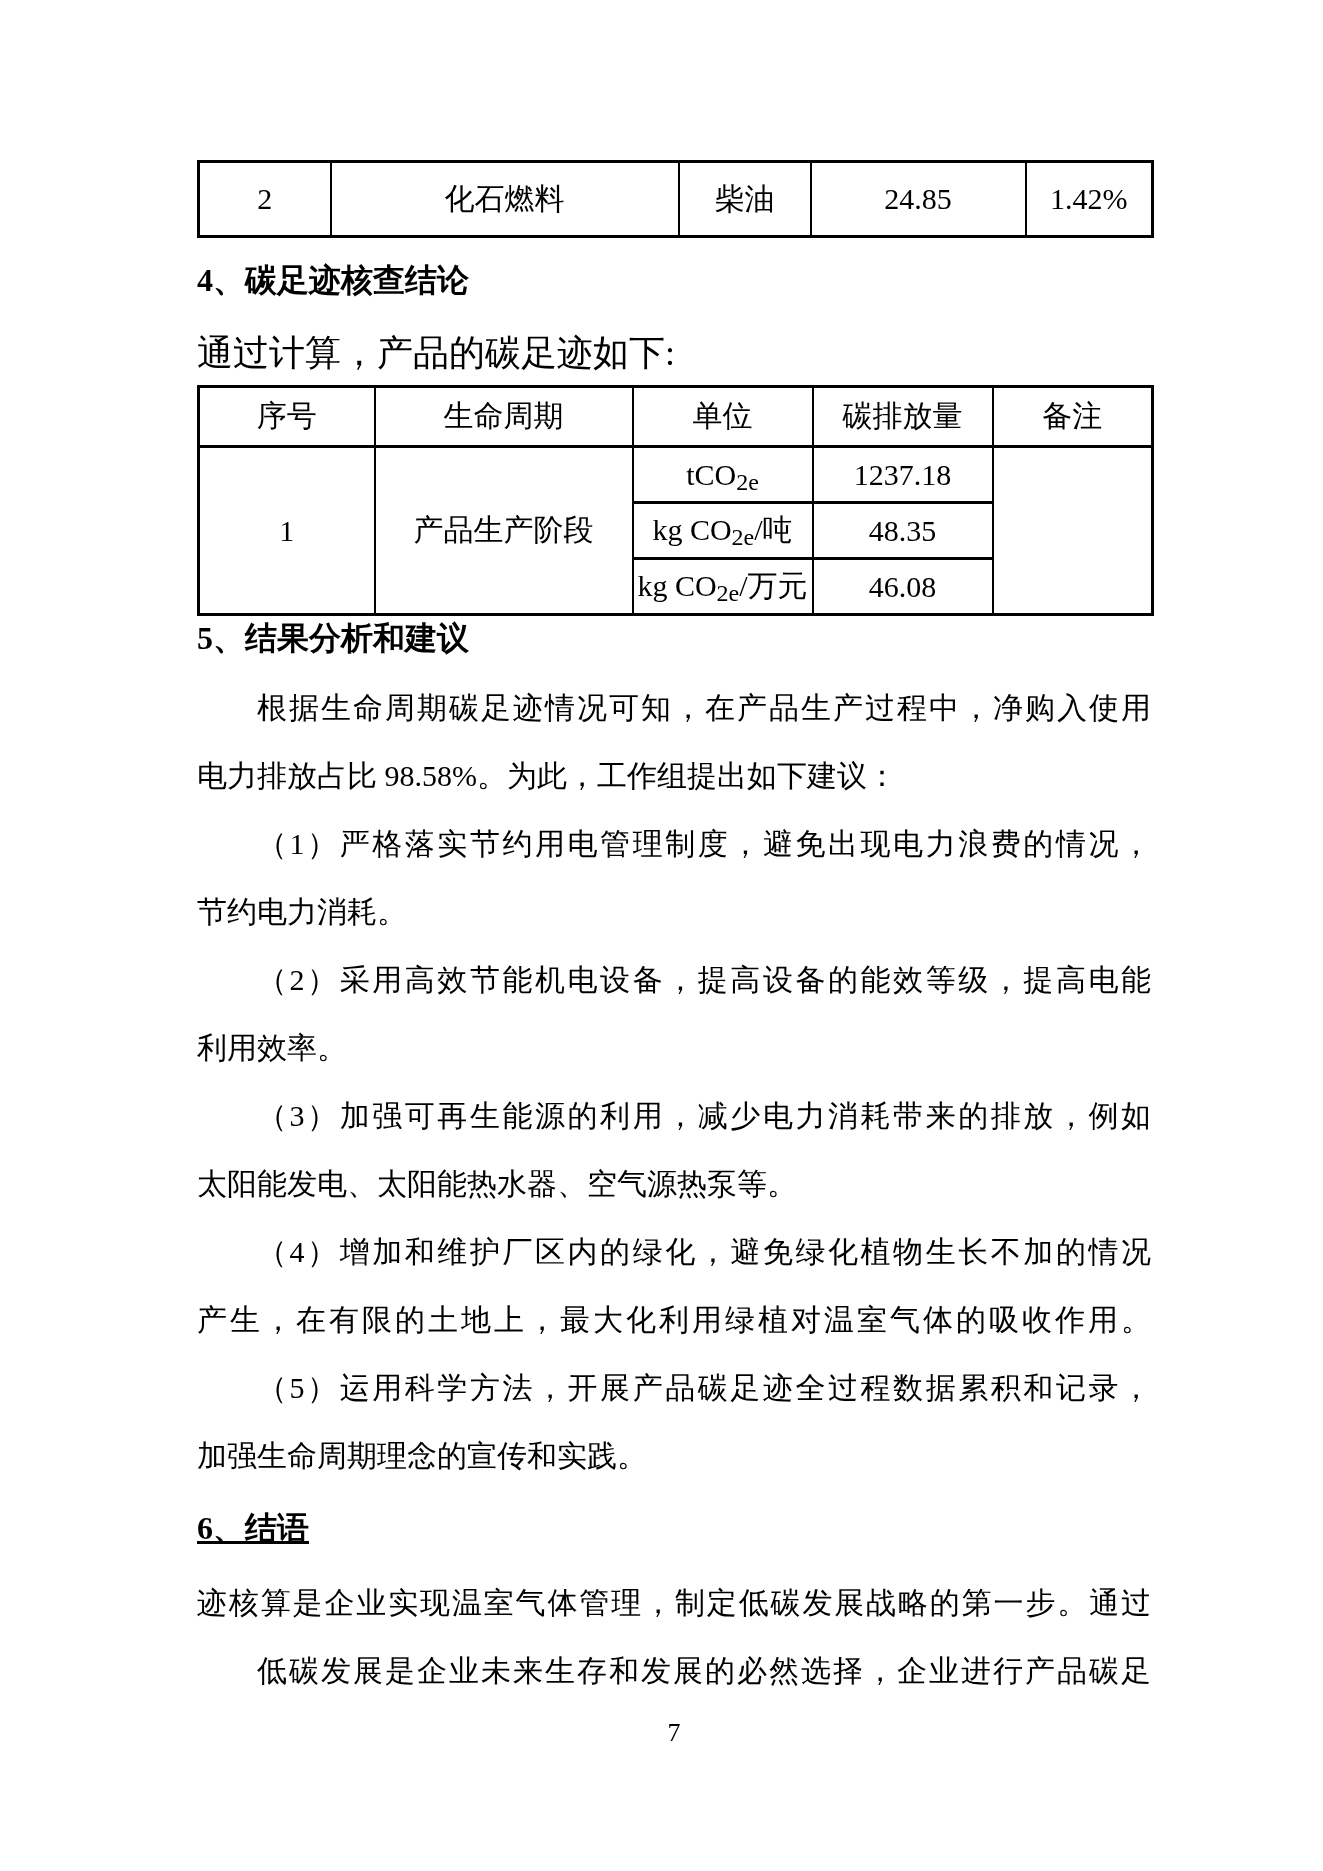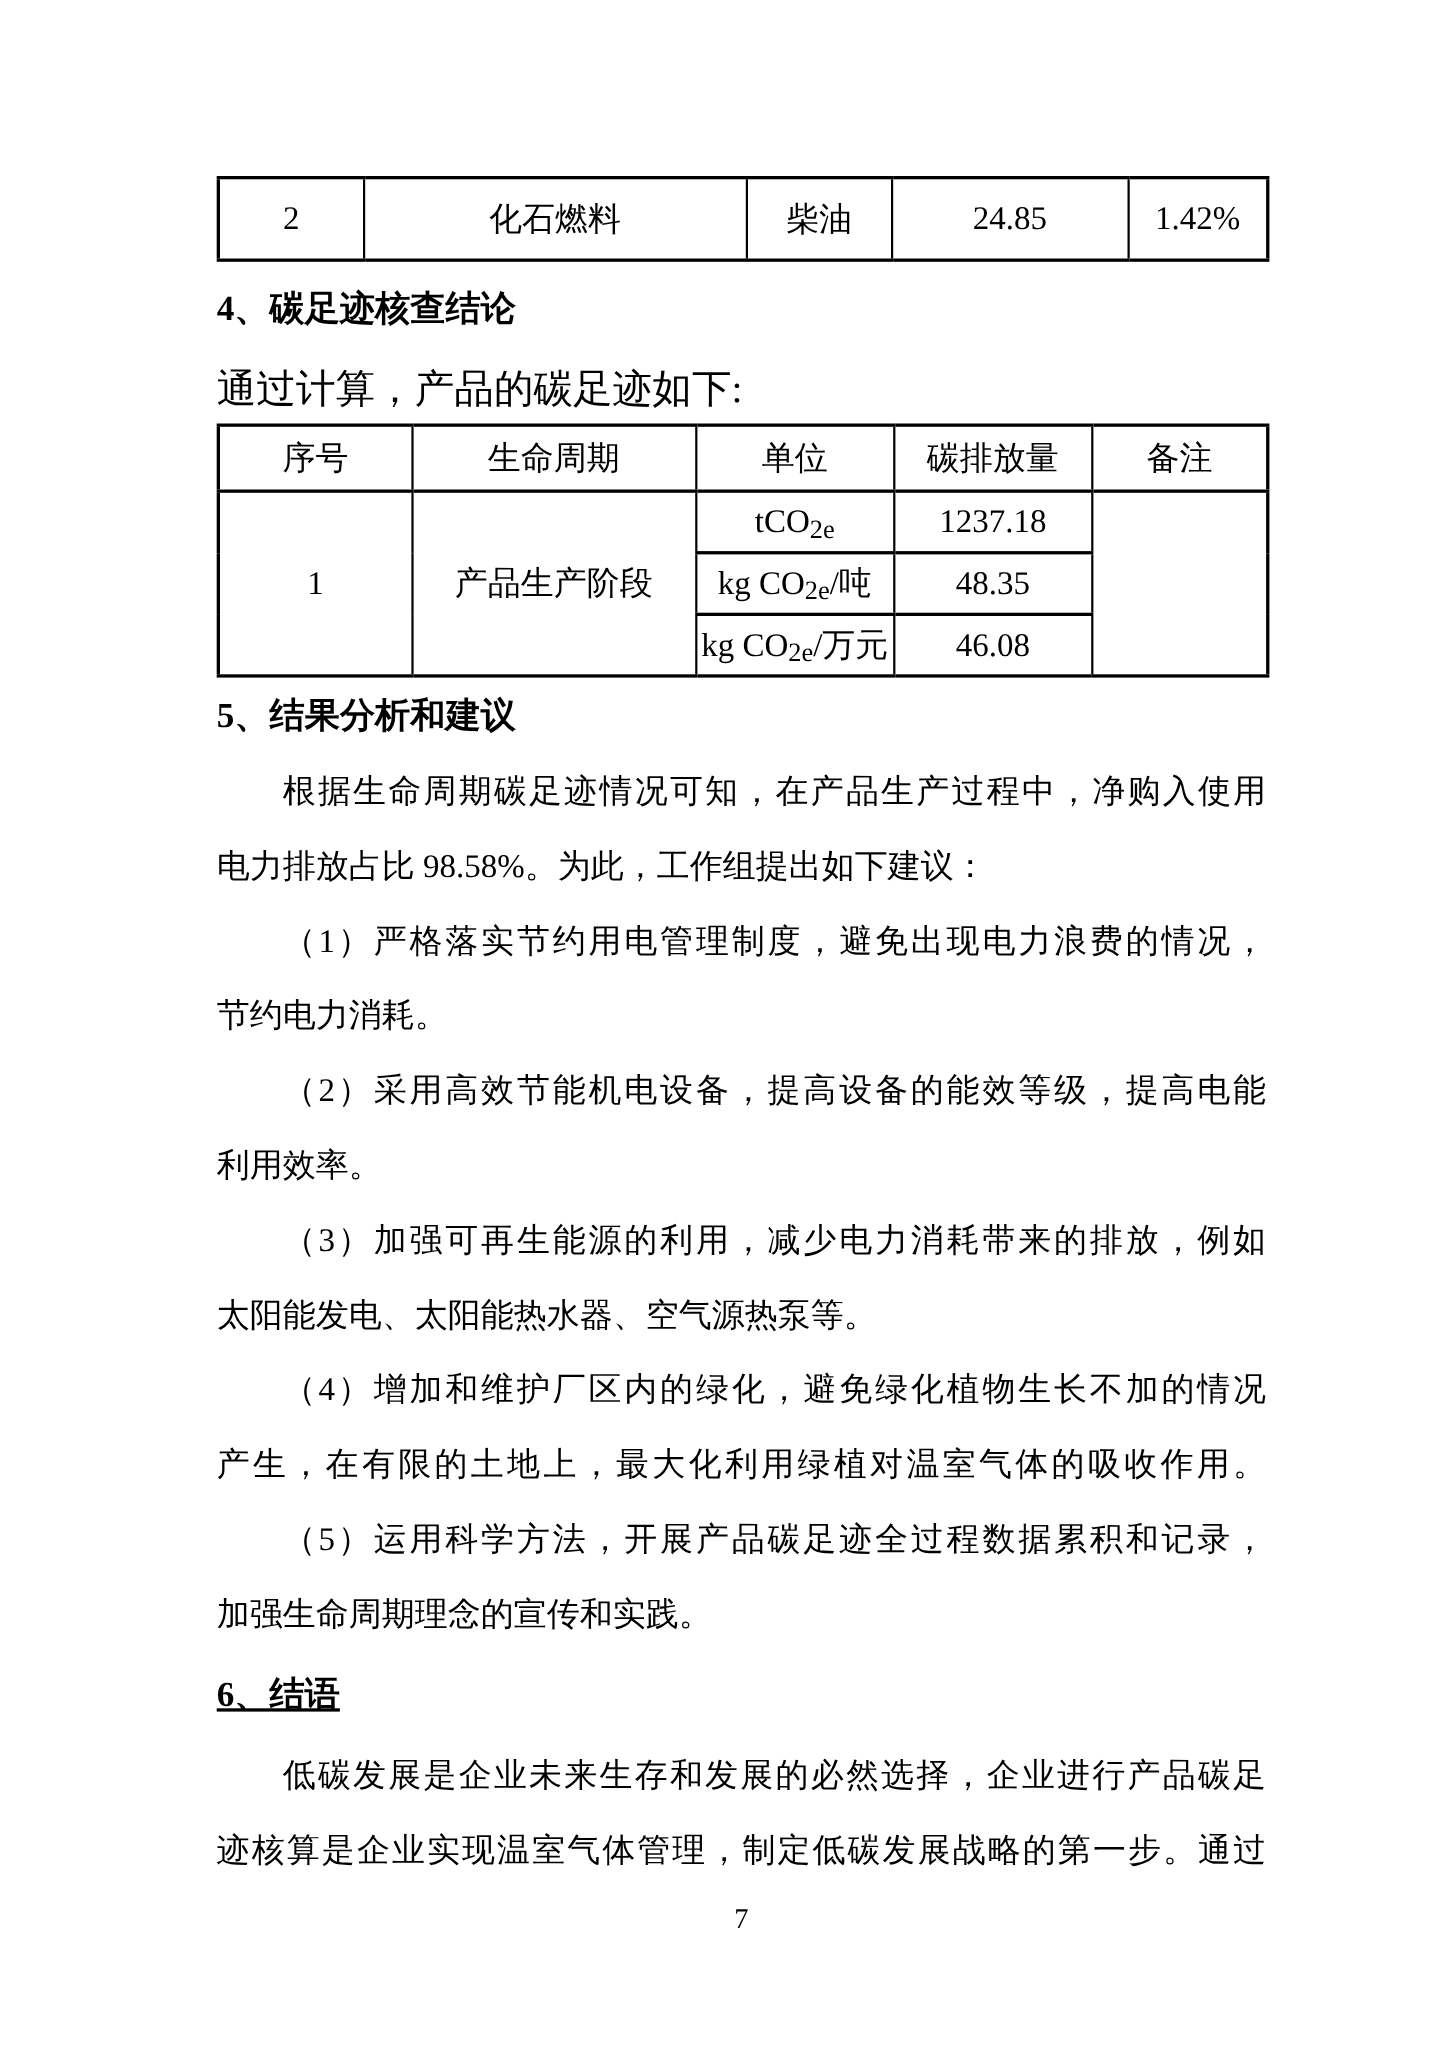--- a/index.html
+++ b/index.html
@@ -39,21 +39,21 @@
     font-size: 24px;
     line-height: 0;
     vertical-align: -0.2em;
   }
   h2.sec-heading {
     font-size: 32px;
     font-weight: bold;
     line-height: 44px;
   }
   #heading-4 { margin-top: 20px; }
-  #heading-5 { margin-top: 12px; }
+  #heading-5 { }
   #heading-6 { margin-top: 16px; text-decoration: underline; }
   p.intro-line {
     margin-top: 29px;
     font-size: 36px;
     line-height: 44px;
   }
   .t-main { margin-top: 10px; }
   .para { font-size: 30px; }
   #para-5 { margin-top: 14px; }
   #para-6 { margin-top: 19px; }
@@ -150,19 +150,19 @@
     <div class="line">太阳能发电、太阳能热水器、空气源热泵等。</div>
     <div class="line indent fill">（4）增加和维护厂区内的绿化，避免绿化植物生长不加的情况</div>
     <div class="line fill">产生，在有限的土地上，最大化利用绿植对温室气体的吸收作用。</div>
     <div class="line indent fill">（5）运用科学方法，开展产品碳足迹全过程数据累积和记录，</div>
     <div class="line">加强生命周期理念的宣传和实践。</div>
   </div>
 
   <h2 class="sec-heading" id="heading-6">6、结语</h2>
 
   <div class="para" id="para-6">
+    <div class="line fill">迹核算是企业实现温室气体管理，制定低碳发展战略的第一步。通过</div>
     <div class="line indent fill">低碳发展是企业未来生存和发展的必然选择，企业进行产品碳足</div>
-    <div class="line fill">迹核算是企业实现温室气体管理，制定低碳发展战略的第一步。通过</div>
   </div>
 
   <div class="page-number">7</div>
 
 </div>
 
 </body></html>

